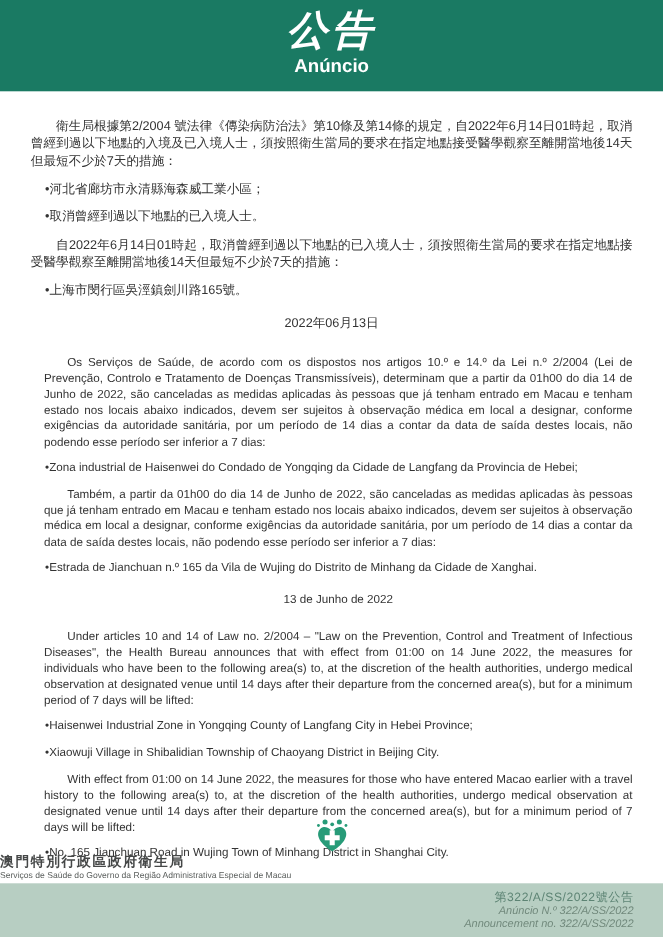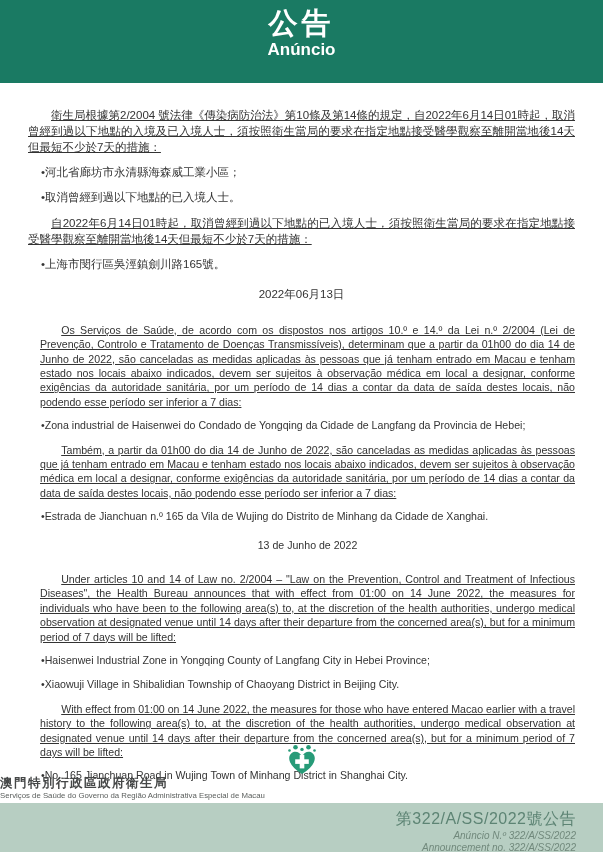--- a/index.html
+++ b/index.html
@@ -23,24 +23,25 @@
   }
   
   .masthead {
     height: 83px;
     background: var(--header-bg);
     color: #ffffff;
     text-align: center;
     padding-top: 7px;
   }
   .masthead .t-zh {
-    font-size: 29px;
+    font-size: 37px;
     font-weight: bold;
     line-height: 1.15;
     letter-spacing: 4px;
+    font-style: italic;
   }
   .masthead .t-pt, .masthead .t-en {
     font-size: 17px;
     font-weight: bold;
     line-height: 1.17;
   }
   
   .doc-body {
     padding: 25px 28px 0 28px;
     color: var(--body-text);
@@ -52,21 +53,21 @@
     font-size: 11.5px;
     line-height: 1.38;
     margin-bottom: 9px;
   }
   p.latin {
     font-size: 10.6px;
     line-height: 1.36;
     margin-bottom: 9px;
     margin-left: 12px;
   }
-  p.indent { text-indent: 2em; text-decoration: underline; }
+  p.indent { text-indent: 2em; }
   p.bullet {
     margin-left: 13px;
     margin-bottom: 10px;
     text-align: left;
   }
   p.bullet::before { content: "\2022 "; }
   p.dateline {
     text-align: center;
     margin-top: 14px;
     margin-bottom: 20px;
@@ -95,21 +96,21 @@
   
   .ref-band {
     position: absolute;
     left: 0; right: 0; bottom: 0;
     height: 49px;
     background: var(--band-bg);
     text-align: right;
     padding: 6px 27px 0 0;
   }
   .ref-zh {
-    font-size: 16px;
+    font-size: 11px;
     color: var(--band-text-zh);
     line-height: 1.3;
     letter-spacing: 0.5px;
   }
   .ref-pt, .ref-en {
     font-size: 10px;
     color: var(--band-text);
     line-height: 1.22;
     font-style: italic;
   }

